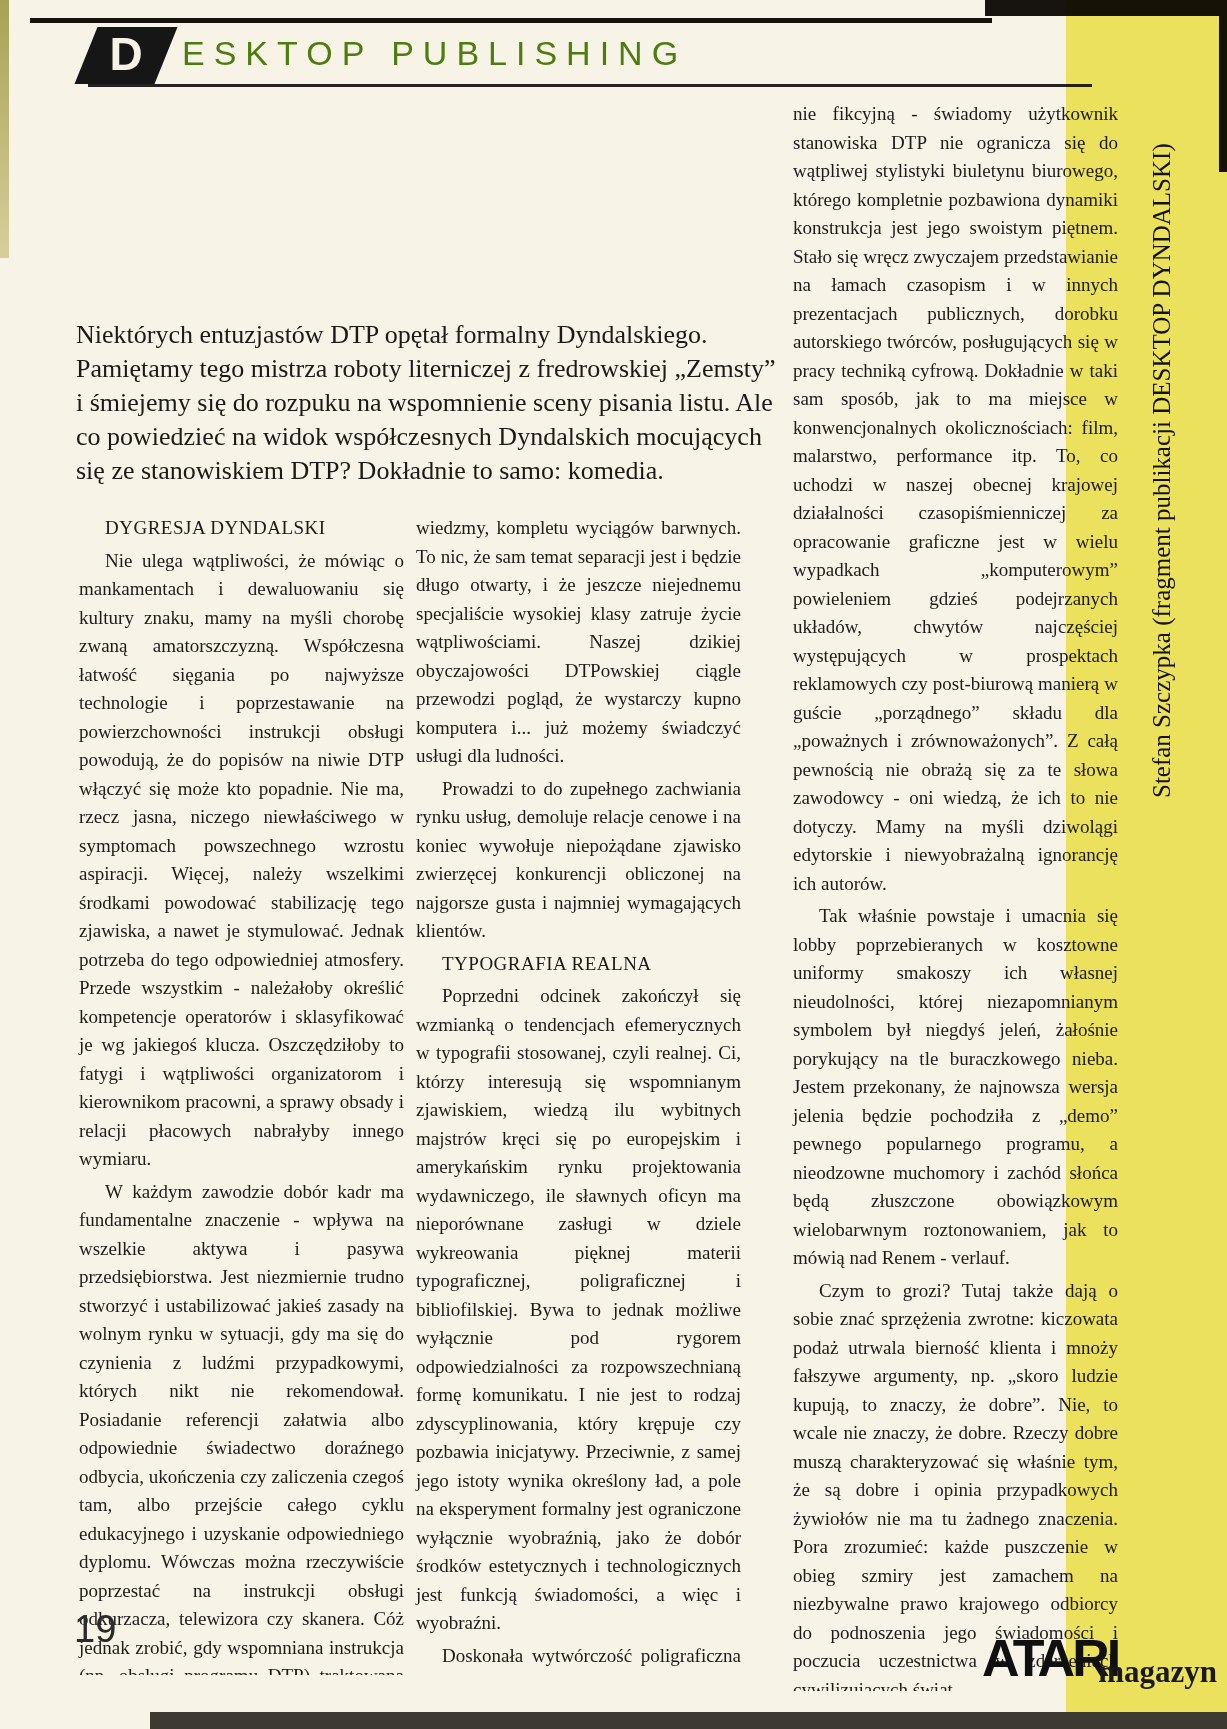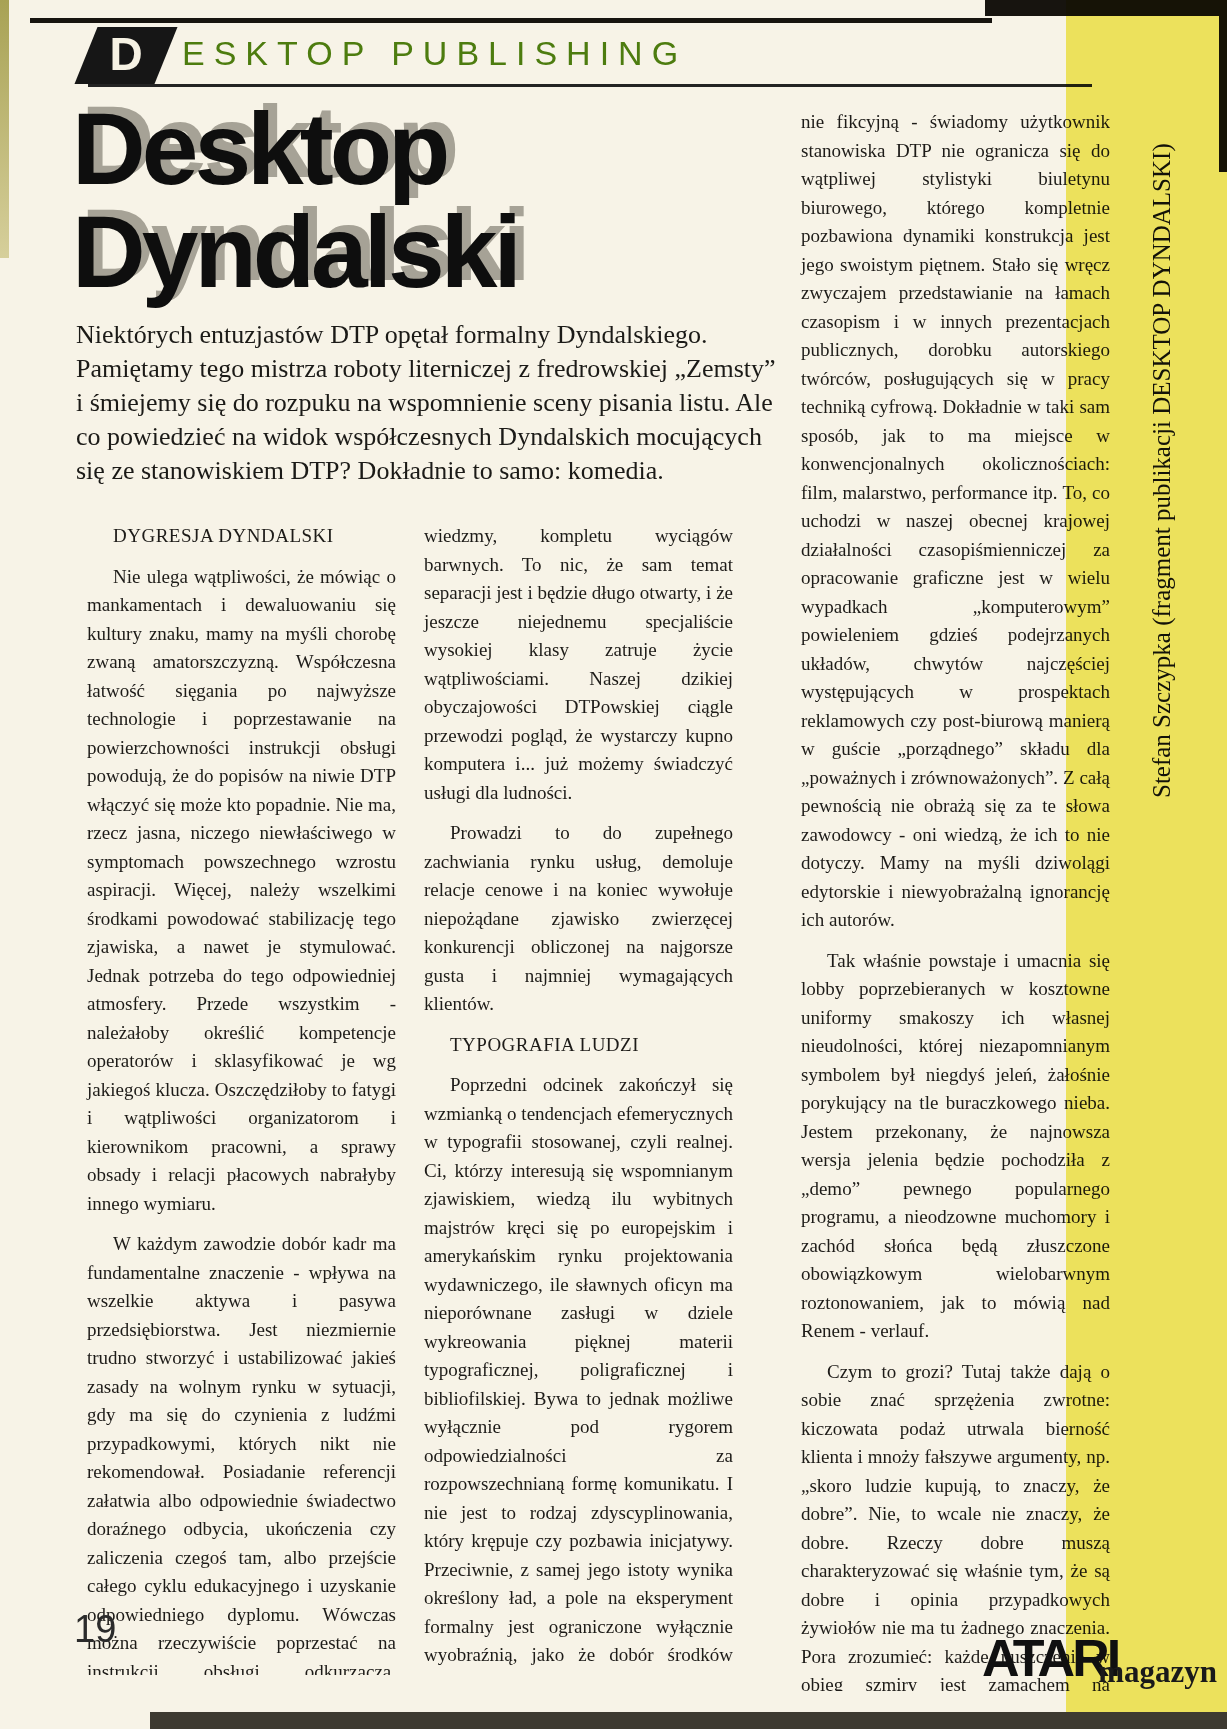--- a/index.html
+++ b/index.html
@@ -57,21 +57,21 @@
   }
 
   
   .col {
     position:absolute; width:333px; overflow:hidden;
     font-size:19px; line-height:28.5px; text-align:justify;
   }
   .col-1 { left:75px;  top:510px; height:1165px; }
   .col-2 { left:412px; top:510px; height:1165px; }
   .col-3 { left:789px; top:96px;  height:1595px; }
-  .col p { margin:12px; text-indent:26px; }
+  .col p { margin:4px; text-indent:26px; }
   .col p.noindent { text-indent:0; }
   .col p.col-heading { letter-spacing:.5px; }
 
   
   .side-caption {
     position:absolute; left:1148px; top:88px; height:710px; z-index:10;
     writing-mode:vertical-rl; transform:rotate(180deg);
     font-size:25px; color:#131313; white-space:nowrap;
   }
 
@@ -100,36 +100,32 @@
   <div class="edge edge-right-sliver"></div>
   <div class="edge-left-sliver edge"></div>
   <div class="edge edge-bottom"></div>
 
   <div class="logo-box">
     <span class="logo-letter">D</span>
   </div>
   <div class="section-label">ESKTOP PUBLISHING</div>
   <div class="header-rule"></div>
 
-  <h1 class="article-title">
-    <span>Desktop</span>
-    <span>Dyndalski</span>
-  </h1>
 
   <div class="intro">Niektórych entuzjastów DTP opętał formalny Dyndalskiego. Pamiętamy tego mistrza roboty literniczej z fredrowskiej „Zemsty” i śmiejemy się do rozpuku na wspomnienie sceny pisania listu. Ale co powiedzieć na widok współczesnych Dyndalskich mocujących się ze stanowiskiem DTP? Dokładnie to samo: komedia.</div>
 
   <div class="col col-1">
       <p class="col-heading">DYGRESJA DYNDALSKI</p>
       <p>Nie ulega wątpliwości, że mówiąc o mankamentach i dewaluowaniu się kultury znaku, mamy na myśli chorobę zwaną amatorszczyzną. Współczesna łatwość sięgania po najwyższe technologie i poprzestawanie na powierzchowności instrukcji obsługi powodują, że do popisów na niwie DTP włączyć się może kto popadnie. Nie ma, rzecz jasna, niczego niewłaściwego w symptomach powszechnego wzrostu aspiracji. Więcej, należy wszelkimi środkami powodować stabilizację tego zjawiska, a nawet je stymulować. Jednak potrzeba do tego odpowiedniej atmosfery. Przede wszystkim - należałoby określić kompetencje operatorów i sklasyfikować je wg jakiegoś klucza. Oszczędziłoby to fatygi i wątpliwości organizatorom i kierownikom pracowni, a sprawy obsady i relacji płacowych nabrałyby innego wymiaru.</p>
       <p>W każdym zawodzie dobór kadr ma fundamentalne znaczenie - wpływa na wszelkie aktywa i pasywa przedsiębiorstwa. Jest niezmiernie trudno stworzyć i ustabilizować jakieś zasady na wolnym rynku w sytuacji, gdy ma się do czynienia z ludźmi przypadkowymi, których nikt nie rekomendował. Posiadanie referencji załatwia albo odpowiednie świadectwo doraźnego odbycia, ukończenia czy zaliczenia czegoś tam, albo przejście całego cyklu edukacyjnego i uzyskanie odpowiedniego dyplomu. Wówczas można rzeczywiście poprzestać na instrukcji obsługi odkurzacza, telewizora czy skanera. Cóż jednak zrobić, gdy wspomniana instrukcja (np. obsługi programu DTP) traktowana jest jak źródło wiedzy, magiczna krynica tajnych poleceń wykonywania, po-</p>
     </div>
   <div class="col col-2">
       <p class="noindent">wiedzmy, kompletu wyciągów barwnych. To nic, że sam temat separacji jest i będzie długo otwarty, i że jeszcze niejednemu specjaliście wysokiej klasy zatruje życie wątpliwościami. Naszej dzikiej obyczajowości DTPowskiej ciągle przewodzi pogląd, że wystarczy kupno komputera i... już możemy świadczyć usługi dla ludności.</p>
       <p>Prowadzi to do zupełnego zachwiania rynku usług, demoluje relacje cenowe i na koniec wywołuje niepożądane zjawisko zwierzęcej konkurencji obliczonej na najgorsze gusta i najmniej wymagających klientów.</p>
-      <p class="col-heading">TYPOGRAFIA LUDZI</p>
+      <p class="col-heading">TYPOGRAFIA REALNA</p>
       <p>Poprzedni odcinek zakończył się wzmianką o tendencjach efemerycznych w typografii stosowanej, czyli realnej. Ci, którzy interesują się wspomnianym zjawiskiem, wiedzą ilu wybitnych majstrów kręci się po europejskim i amerykańskim rynku projektowania wydawniczego, ile sławnych oficyn ma nieporównane zasługi w dziele wykreowania pięknej materii typograficznej, poligraficznej i bibliofilskiej. Bywa to jednak możliwe wyłącznie pod rygorem odpowiedzialności za rozpowszechnianą formę komunikatu. I nie jest to rodzaj zdyscyplinowania, który krępuje czy pozbawia inicjatywy. Przeciwnie, z samej jego istoty wynika określony ład, a pole na eksperyment formalny jest ograniczone wyłącznie wyobraźnią, jako że dobór środków estetycznych i technologicznych jest funkcją świadomości, a więc i wyobraźni.</p>
       <p>Doskonała wytwórczość poligraficzna spowodowała zatem powstanie określonych standardów jakościowych. A ponieważ aktywność ludzka nie zna granic, zaś sztuka typograficzna jest w świecie działalnością realną,</p>
     </div>
   <div class="col col-3">
       <p class="noindent">nie fikcyjną - świadomy użytkownik stanowiska DTP nie ogranicza się do wątpliwej stylistyki biuletynu biurowego, którego kompletnie pozbawiona dynamiki konstrukcja jest jego swoistym piętnem. Stało się wręcz zwyczajem przedstawianie na łamach czasopism i w innych prezentacjach publicznych, dorobku autorskiego twórców, posługujących się w pracy techniką cyfrową. Dokładnie w taki sam sposób, jak to ma miejsce w konwencjonalnych okolicznościach: film, malarstwo, performance itp. To, co uchodzi w naszej obecnej krajowej działalności czasopiśmienniczej za opracowanie graficzne jest w wielu wypadkach „komputerowym” powieleniem gdzieś podejrzanych układów, chwytów najczęściej występujących w prospektach reklamowych czy post-biurową manierą w guście „porządnego” składu dla „poważnych i zrównoważonych”. Z całą pewnością nie obrażą się za te słowa zawodowcy - oni wiedzą, że ich to nie dotyczy. Mamy na myśli dziwolągi edytorskie i niewyobrażalną ignorancję ich autorów.</p>
       <p>Tak właśnie powstaje i umacnia się lobby poprzebieranych w kosztowne uniformy smakoszy ich własnej nieudolności, której niezapomnianym symbolem był niegdyś jeleń, żałośnie porykujący na tle buraczkowego nieba. Jestem przekonany, że najnowsza wersja jelenia będzie pochodziła z „demo” pewnego popularnego programu, a nieodzowne muchomory i zachód słońca będą złuszczone obowiązkowym wielobarwnym roztonowaniem, jak to mówią nad Renem - verlauf.</p>
       <p>Czym to grozi? Tutaj także dają o sobie znać sprzężenia zwrotne: kiczowata podaż utrwala bierność klienta i mnoży fałszywe argumenty, np. „skoro ludzie kupują, to znaczy, że dobre”. Nie, to wcale nie znaczy, że dobre. Rzeczy dobre muszą charakteryzować się właśnie tym, że są dobre i opinia przypadkowych żywiołów nie ma tu żadnego znaczenia. Pora zrozumieć: każde puszczenie w obieg szmiry jest zamachem na niezbywalne prawo krajowego odbiorcy do podnoszenia jego świadomości i poczucia uczestnictwa w zdarzeniach cywilizujących świat.</p>
       <p>A w co się bawią inni? Otóż w omawianej dyscyplinie już dawno doszło</p>
     </div>
 

